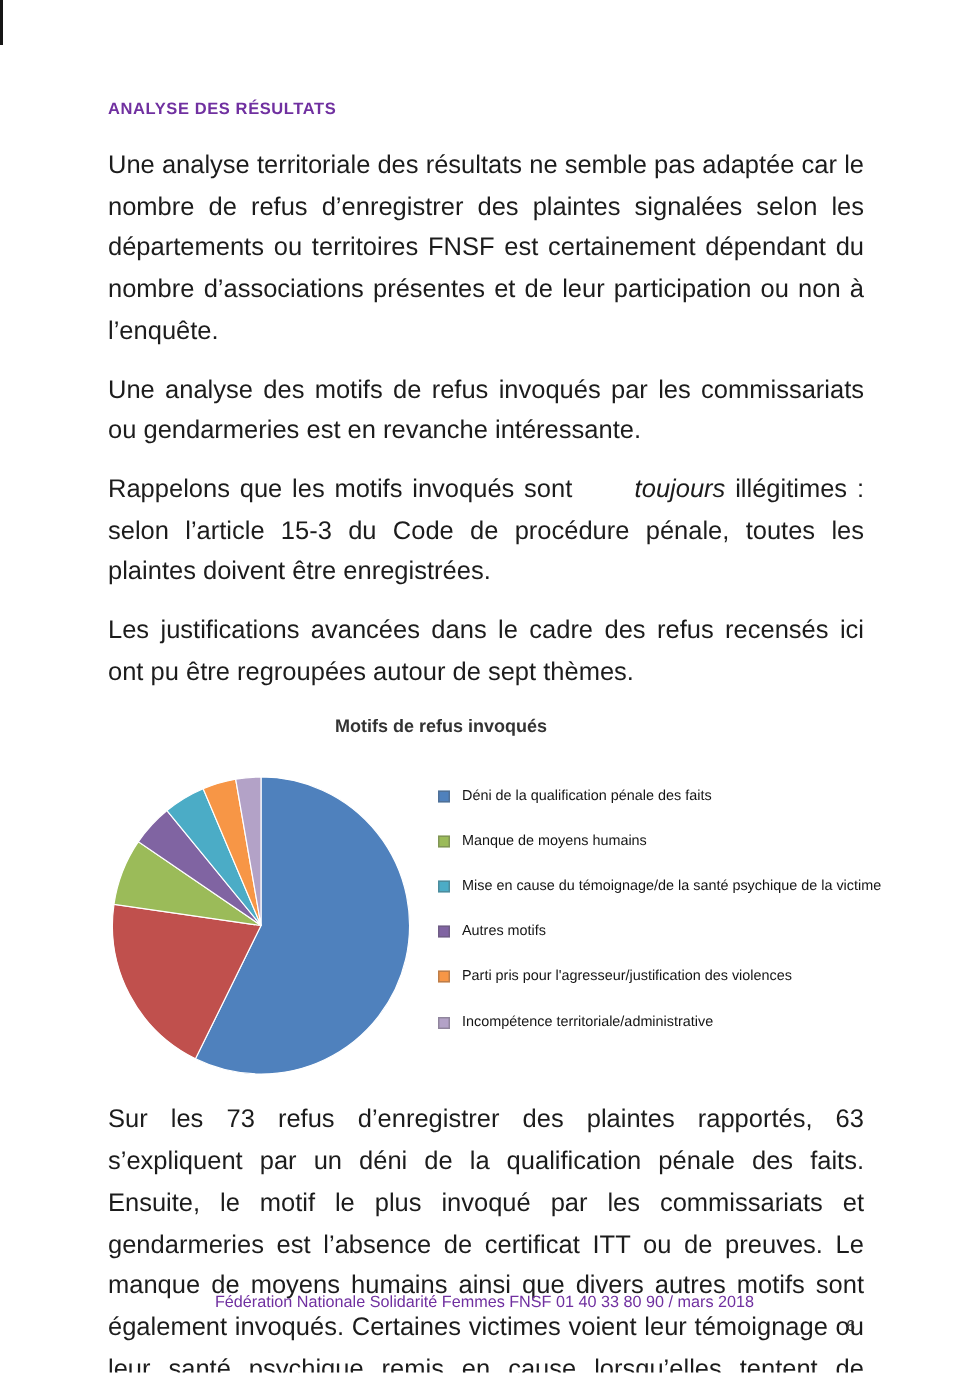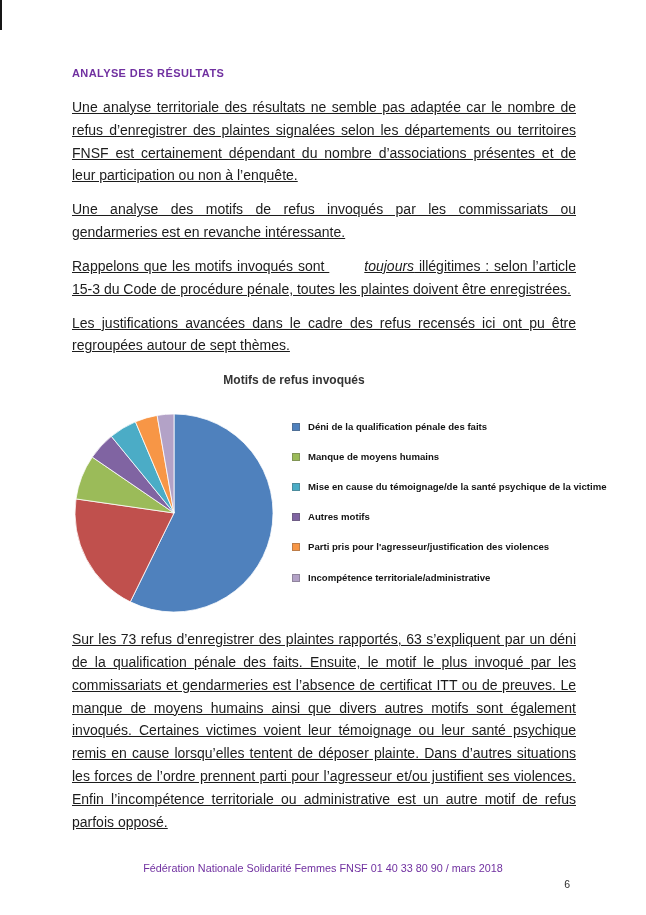--- a/index.html
+++ b/index.html
@@ -21,26 +21,25 @@
     left: 72px; right: 70px; top: 67px;
   }
   .section-title {
     color: #7030a0;
     font-size: 11px;
     font-weight: bold;
     letter-spacing: 0.4px;
     margin-bottom: 17px;
   }
   .body-par {
-    font-size: 14px;
+    font-size: 17px;
     line-height: 1.63;
     text-align: justify;
     color: #1c1c1c;
     margin-bottom: 11px;
-    text-decoration: underline;
   }
   .italic { font-style: italic; margin-left: 35px; }
   .chart-block { margin-top: 16px; margin-bottom: 13px; }
   .chart-title {
     text-align: center;
     font-size: 12px;
     font-weight: bold;
     color: #333333;
     margin-bottom: 24px;
     padding-right: 60px;
@@ -52,21 +51,21 @@
   .legend-item { display: flex; align-items: center; margin-bottom: 19px; }
   .legend-item:last-child { margin-bottom: 0; margin-top: 20px; }
   .swatch {
     width: 8px; height: 8px;
     flex: 0 0 auto;
     margin-right: 8px;
     border: 1px solid rgba(80,80,80,0.35);
   }
   .legend-label {
     font-size: 9.6px;
-    font-weight: bold;
+    font-weight: normal;
     color: #141414;
     white-space: nowrap;
   }
   .footer {
     position: absolute;
     left: 0; right: 0; bottom: 41px;
     text-align: center;
     color: #7030a0;
     font-size: 10.8px;
   }

